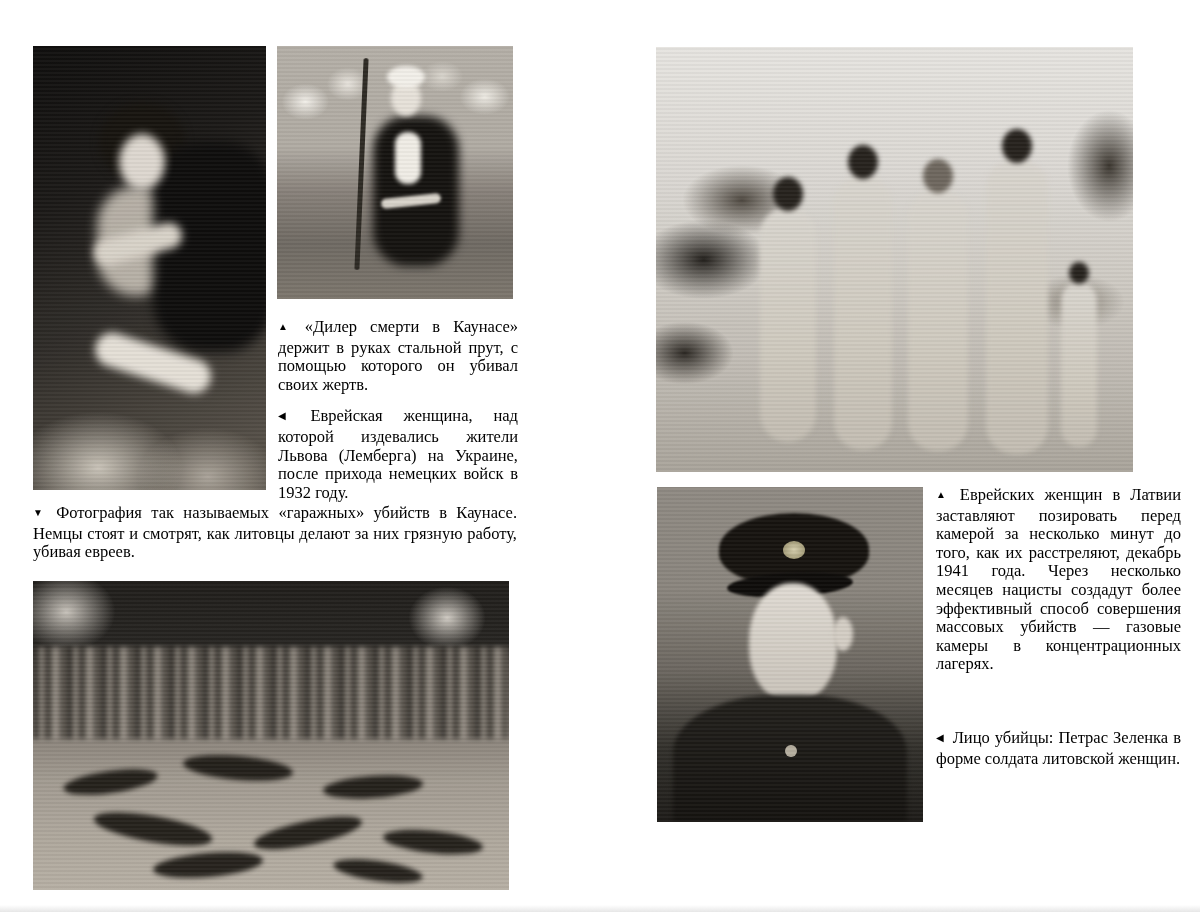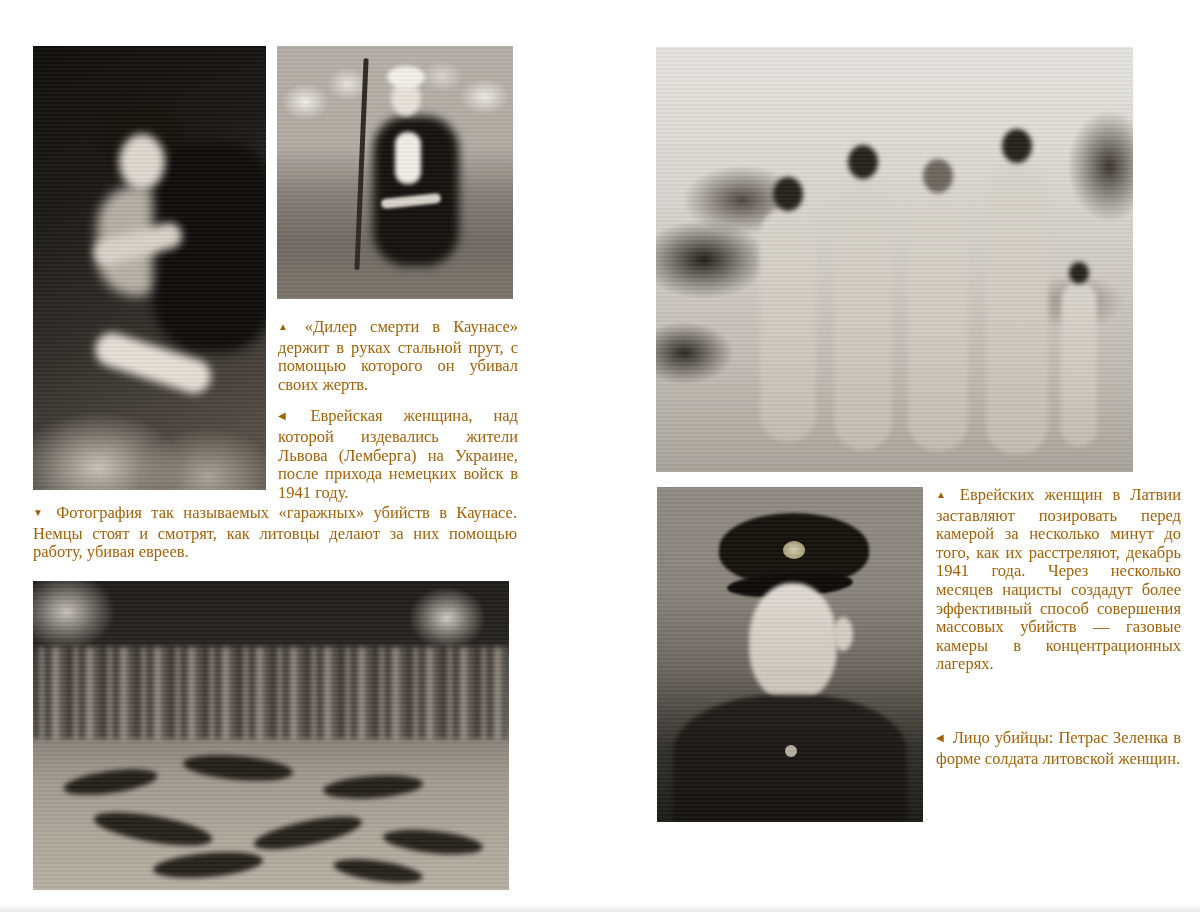--- a/index.html
+++ b/index.html
@@ -79,21 +79,21 @@
   .p5-brim{left:70px;top:86px;width:126px;height:24px;border-radius:50%;background:#0e0c0a;filter:blur(1px);transform:rotate(-3deg);}
   .p5-badge{left:126px;top:54px;width:22px;height:18px;border-radius:50%;background:radial-gradient(#d6cfae,#8f8763);filter:blur(.5px);}
   .p5-face{left:92px;top:96px;width:88px;height:118px;border-radius:48% 48% 44% 44%;
     background:linear-gradient(to bottom,#e0dbd3,#c9c3ba);filter:blur(2px);}
   .p5-ear{left:176px;top:130px;width:20px;height:34px;border-radius:50%;background:#d3cdc4;filter:blur(2px);}
   .p5-torso{left:16px;top:208px;width:234px;height:127px;border-radius:45% 45% 0 0;
     background:linear-gradient(to bottom,#22201c,#151310);filter:blur(2px);}
   .p5-button{left:128px;top:258px;width:12px;height:12px;border-radius:50%;background:#b5ae9f;filter:blur(.5px);}
 
   
-  .caption{position:absolute;color:#a16207;font-size:16.5px;line-height:18.6px;
+  .caption{position:absolute;color:#000000;font-size:16.5px;line-height:18.6px;
     text-align:justify;text-align-last:left;hyphens:auto;-webkit-hyphens:auto;}
   .cap-p{margin:0 0 13px 0;}
   .cap-p:last-child{margin-bottom:0;}
   .marker{font-size:10px;margin-right:8px;position:relative;top:-2px;}
   .cap-a{left:278px;top:318px;width:240px;}
   .cap-b{left:33px;top:504px;width:484px;}
   .cap-c{left:936px;top:486px;width:245px;}
   .cap-d{left:936px;top:729px;width:245px;}
 
   .scan-shadow{position:absolute;left:0;right:0;bottom:0;height:7px;
@@ -117,25 +117,25 @@
     <div class="shape p2-rod"></div>
     <div class="shape p2-man"></div>
     <div class="shape p2-shirt"></div>
     <div class="shape p2-face"></div>
     <div class="shape p2-hairlight"></div>
     <div class="shape p2-belt"></div>
   </div>
 
   <div class="caption cap-a">
     <p class="cap-p"><span class="marker">▲</span><span class="cap-text">«Дилер смерти в Каунасе» держит в руках стальной прут, с помощью которого он убивал своих жертв.</span></p>
-    <p class="cap-p"><span class="marker">◀</span><span class="cap-text">Еврейская женщина, над которой издевались жители Львова (Лемберга) на Украине, после прихода немецких войск в 1941 году.</span></p>
+    <p class="cap-p"><span class="marker">◀</span><span class="cap-text">Еврейская женщина, над которой издевались жители Львова (Лемберга) на Украине, после прихода немецких войск в 1932 году.</span></p>
   </div>
 
   <div class="caption cap-b">
-    <p class="cap-p"><span class="marker">▼</span><span class="cap-text">Фотография так называемых «гаражных» убийств в Каунасе. Немцы стоят и смотрят, как литовцы делают за них помощью работу, убивая евреев.</span></p>
+    <p class="cap-p"><span class="marker">▼</span><span class="cap-text">Фотография так называемых «гаражных» убийств в Каунасе. Немцы стоят и смотрят, как литовцы делают за них грязную работу, убивая евреев.</span></p>
   </div>
 
   <div class="photo p3" role="img" aria-label="Чёрно-белое фото: толпа стоит и смотрит на тела убитых">
     <div class="shape p3-crowd"></div>
     <div class="shape body-shape b1"></div>
     <div class="shape body-shape b2"></div>
     <div class="shape body-shape b3"></div>
     <div class="shape body-shape b4"></div>
     <div class="shape body-shape b5"></div>
     <div class="shape body-shape b6"></div>

